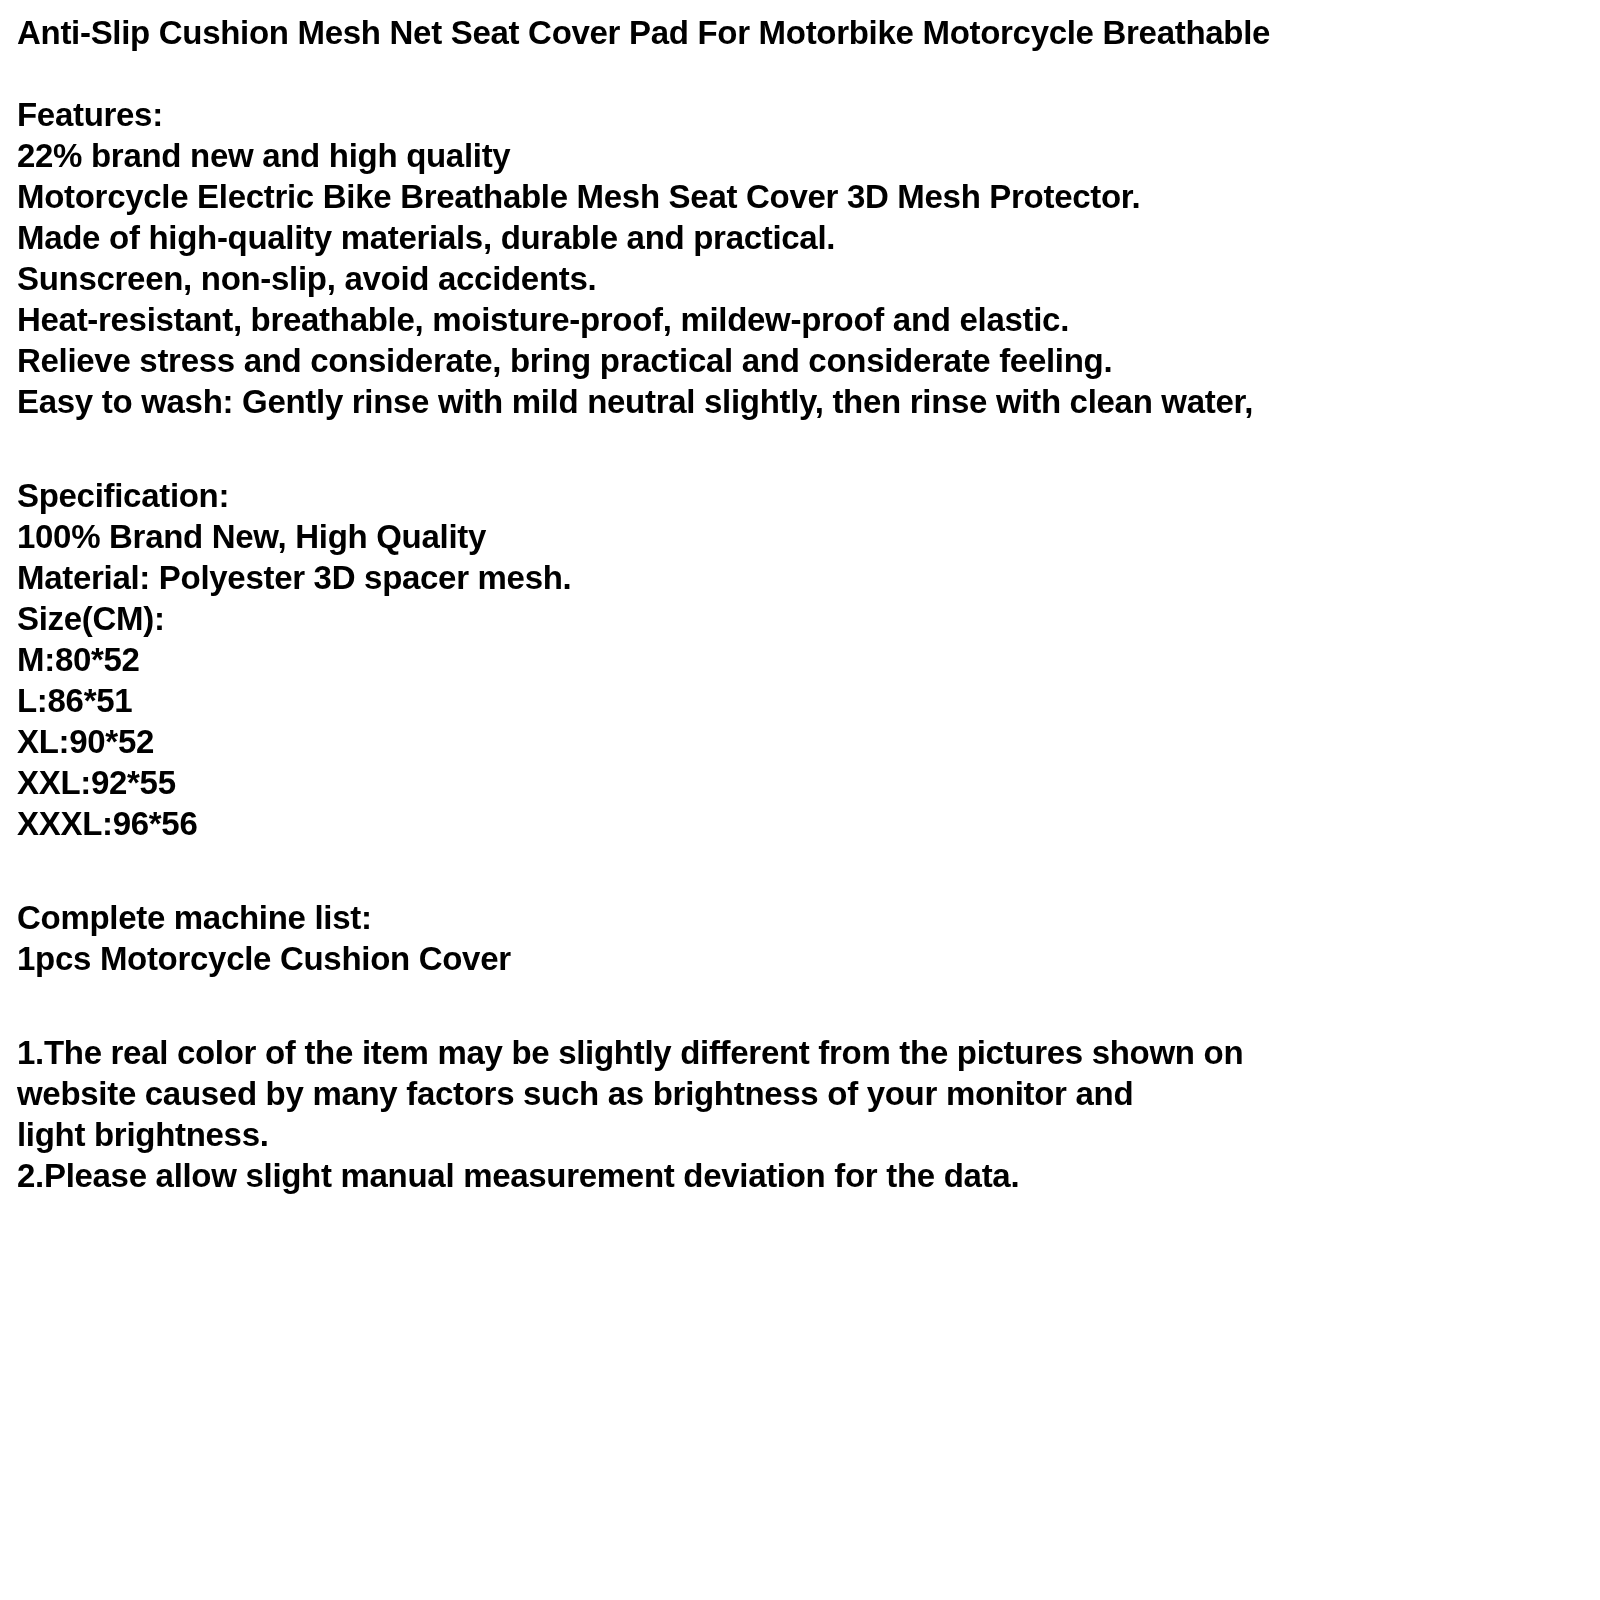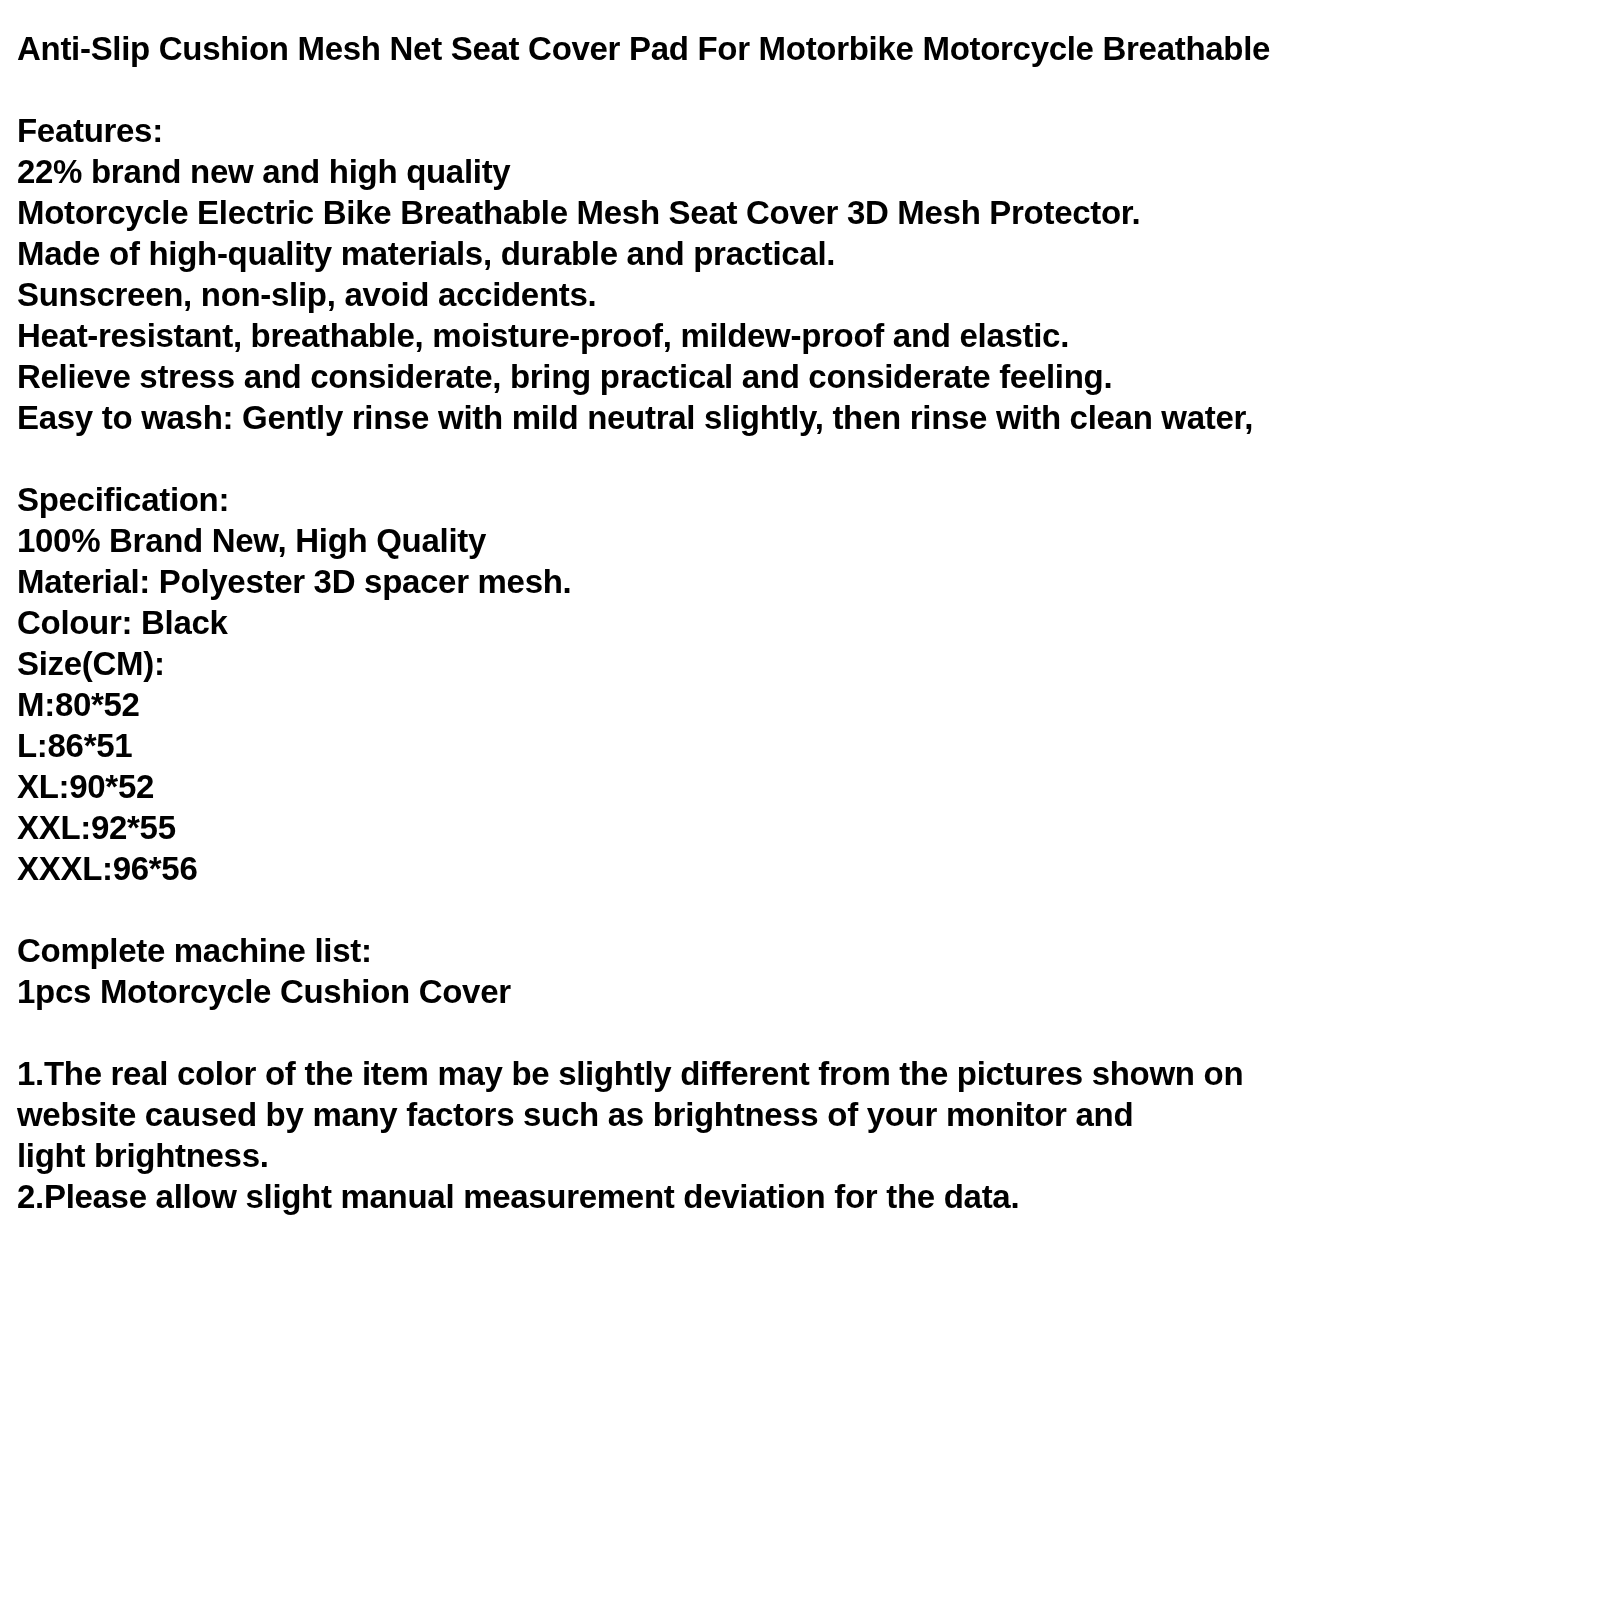--- a/index.html
+++ b/index.html
@@ -10,36 +10,36 @@
   body {
     width: 1600px;
     height: 1600px;
     overflow: hidden;
     font-family: "Liberation Sans", "DejaVu Sans", sans-serif;
   }
   .doc {
     box-sizing: border-box;
     width: 1600px;
     height: 1344px;
-    padding: 28px 40px 0 17px;
+    padding: 12px 40px 0 17px;
     color: #000000;
   }
   .line {
     font-size: 33px;
     font-weight: bold;
     line-height: 41px;
     letter-spacing: -0.3px;
     white-space: pre;
     color: #000000;
   }
   .title {
     margin-bottom: 41px; 
   }
   .section {
-    margin-top: 41px; 
+    margin-top: 53px; 
   }
   .section:first-child {
     margin-top: 10px;
   }
 </style>
 </head>
 <body>
 
 <div class="doc">
   <div class="line title">Anti-Slip Cushion Mesh Net Seat Cover Pad For Motorbike Motorcycle Breathable</div>
@@ -51,21 +51,20 @@
         <div class="line">Made of high-quality materials, durable and practical.</div>
         <div class="line">Sunscreen, non-slip, avoid accidents.</div>
         <div class="line">Heat-resistant, breathable, moisture-proof, mildew-proof and elastic.</div>
         <div class="line">Relieve stress and considerate, bring practical and considerate feeling.</div>
         <div class="line">Easy to wash: Gently rinse with mild neutral slightly, then rinse with clean water,</div>
       </div>
       <div class="section">
         <div class="line">Specification:</div>
         <div class="line">100% Brand New, High Quality</div>
         <div class="line">Material: Polyester 3D spacer mesh.</div>
-        <div class="line">Colour: Black</div>
         <div class="line">Size(CM):</div>
         <div class="line">M:80*52</div>
         <div class="line">L:86*51</div>
         <div class="line">XL:90*52</div>
         <div class="line">XXL:92*55</div>
         <div class="line">XXXL:96*56</div>
       </div>
       <div class="section">
         <div class="line">Complete machine list:</div>
         <div class="line">1pcs Motorcycle Cushion Cover</div>

